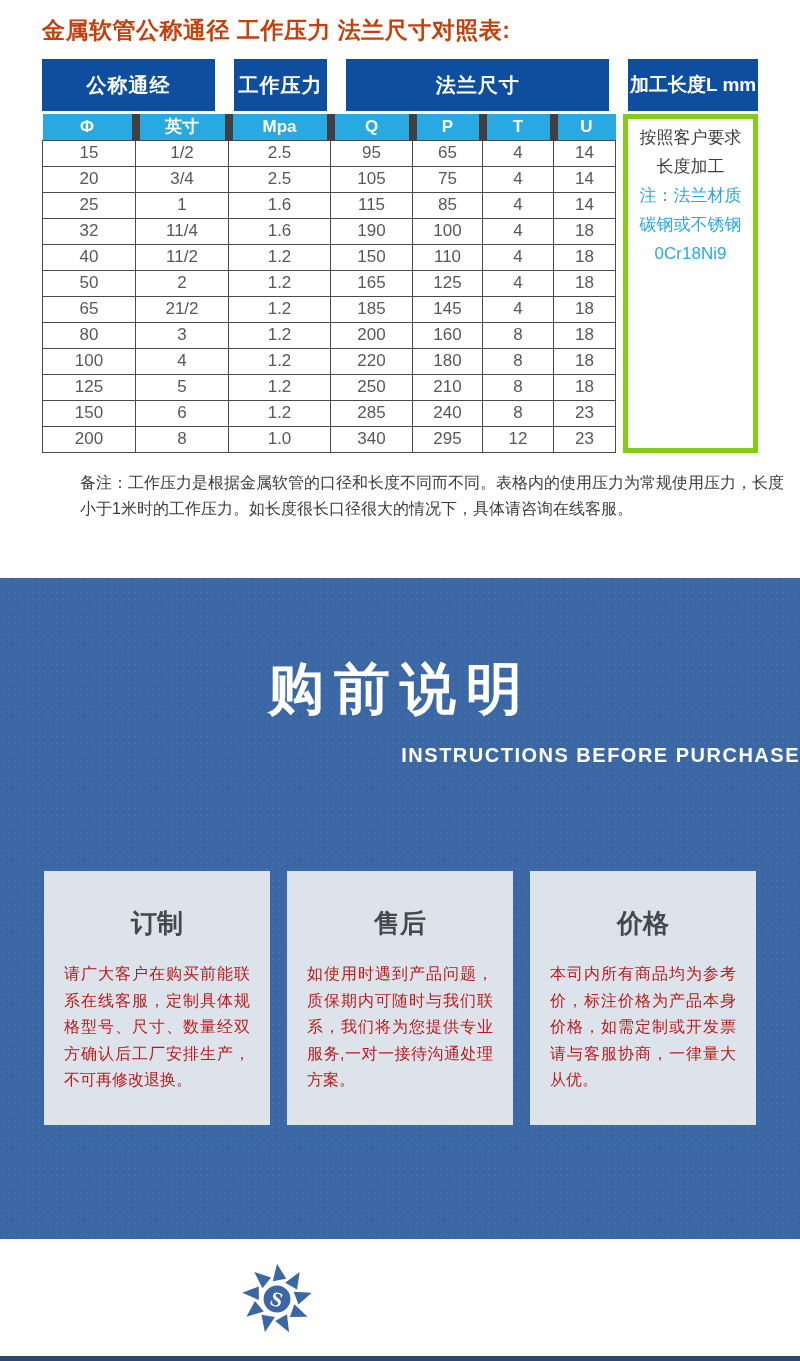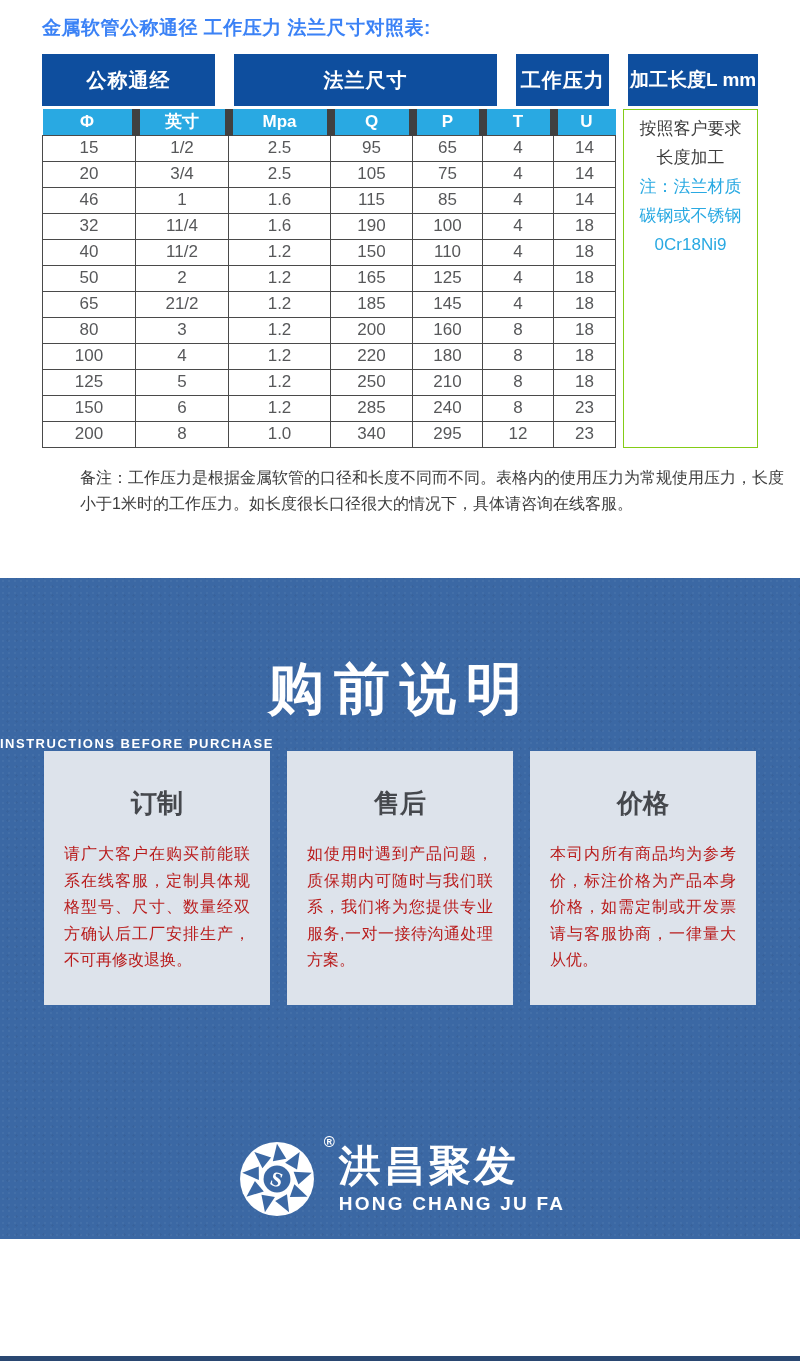--- a/index.html
+++ b/index.html
@@ -5,21 +5,21 @@
   * { margin:0; padding:0; box-sizing:border-box; }
   body {
     font-family: "Liberation Sans", "DejaVu Sans", sans-serif;
     background:#ffffff;
     width:800px;
   }
   .page { position:relative; width:800px; height:1361px; background:#ffffff; overflow:hidden; }
 
   
   .top-section { padding:15px 42px 0 42px; }
-  .page-title { font-size:19px; font-weight:600; color:#3b82f6; letter-spacing:0.5px; margin-bottom:13px; }
+  .page-title { font-size:23px; font-weight:600; color:#c2410c; letter-spacing:0.5px; margin-bottom:13px; }
 
   .spec-zone { width:716px; }
   .group-header-row { display:flex; gap:19px; margin-bottom:3px; }
   .group-cell {
     background:#0e4e9e; color:#ffffff; font-weight:bold; font-size:20px;
     height:52px; display:flex; align-items:center; justify-content:center; letter-spacing:1px;
   }
   .gc-nominal { width:184px; }
   .gc-pressure { width:99px; }
   .gc-flange { width:280px; }
@@ -31,21 +31,21 @@
   .main-table td.sub {
     background:#29a9e2; color:#ffffff; font-weight:bold; font-size:17px;
     height:26px; border-left:8px solid #404040; border-bottom:1px solid #4a4a4a;
   }
   .main-table td.sub:first-child { border-left:none; }
   .main-table td.cell {
     border:1px solid #4a4a4a; color:#57585a; font-size:17px; height:26px;
   }
 
   .note-box {
-    width:136px; margin-left:7px; border:1px solid #84cc16;
+    width:136px; margin-left:7px; border:5px solid #84cc16;
     text-align:center; padding-top:5px; line-height:1.7; font-size:17px;
   }
   .note-dark { color:#3e3e3e; }
   .note-blue { color:#29a9e2; }
 
   .remark {
     width:716px; margin-top:17px; font-size:16px; color:#3c3c3c; line-height:1.65;margin-left:38px;
   }
 
   
@@ -56,24 +56,24 @@
       radial-gradient(rgba(255,255,255,0.045) 1px, transparent 1.3px),
       radial-gradient(rgba(10,20,50,0.06) 1px, transparent 1.3px);
     background-size:6px 6px, 9px 9px;
     background-position:0 0, 3px 4px;
   }
   .section-title {
     text-align:center; color:#ffffff; font-size:56px; font-weight:bold;
     letter-spacing:10px; padding-top:74px;
   }
   .section-subtitle {
-    text-align:left; color:#ffffff; font-size:13px; font-weight:bold;
-    letter-spacing:1.5px; margin-top:8px;
-  }
-  .cards { display:flex; justify-content:center; gap:17px; }
+    text-align:right; color:#ffffff; font-size:20px; font-weight:bold;
+    letter-spacing:1.5px; margin-top:16px;
+  }
+  .cards { display:flex; justify-content:center; gap:17px; margin-top:104px; }
   .card {
     width:226px; height:254px; background:#dde3eb; padding:0 20px;
   }
   .card-title {
     text-align:center; font-size:26px; font-weight:bold; color:#45484d; margin-top:35px;
   }
   .card-body { margin-top:20px; font-size:16px; color:#b91c1c; line-height:1.66; text-align:justify; }
 
   
   .footer-logo { display:flex; justify-content:center; align-items:center; margin-top:132px; gap:20px; }
@@ -89,22 +89,22 @@
 <body>
 
 <div class="page">
 
   <div class="top-section">
     <div class="page-title">金属软管公称通径 工作压力 法兰尺寸对照表:</div>
 
     <div class="spec-zone">
       <div class="group-header-row">
         <div class="group-cell gc-nominal">公称通经</div>
+        <div class="group-cell gc-pressure">工作压力</div>
         <div class="group-cell gc-flange">法兰尺寸</div>
-        <div class="group-cell gc-pressure">工作压力</div>
         <div class="group-cell gc-length">加工长度L mm</div>
       </div>
 
       <div class="lower-zone">
         <table class="main-table">
           <colgroup>
             <col style="width:93px">
               <col style="width:93px">
               <col style="width:102px">
             <col style="width:82px">
@@ -137,21 +137,21 @@
                 <td class="cell">20</td>
                 <td class="cell">3/4</td>
                 <td class="cell">2.5</td>
                 <td class="cell">105</td>
                 <td class="cell">75</td>
                 <td class="cell">4</td>
                 <td class="cell">14</td>
               </tr>
 
               <tr class="data-row">
-                <td class="cell">46</td>
+                <td class="cell">25</td>
                 <td class="cell">1</td>
                 <td class="cell">1.6</td>
                 <td class="cell">115</td>
                 <td class="cell">85</td>
                 <td class="cell">4</td>
                 <td class="cell">14</td>
               </tr>
 
               <tr class="data-row">
                 <td class="cell">32</td>

